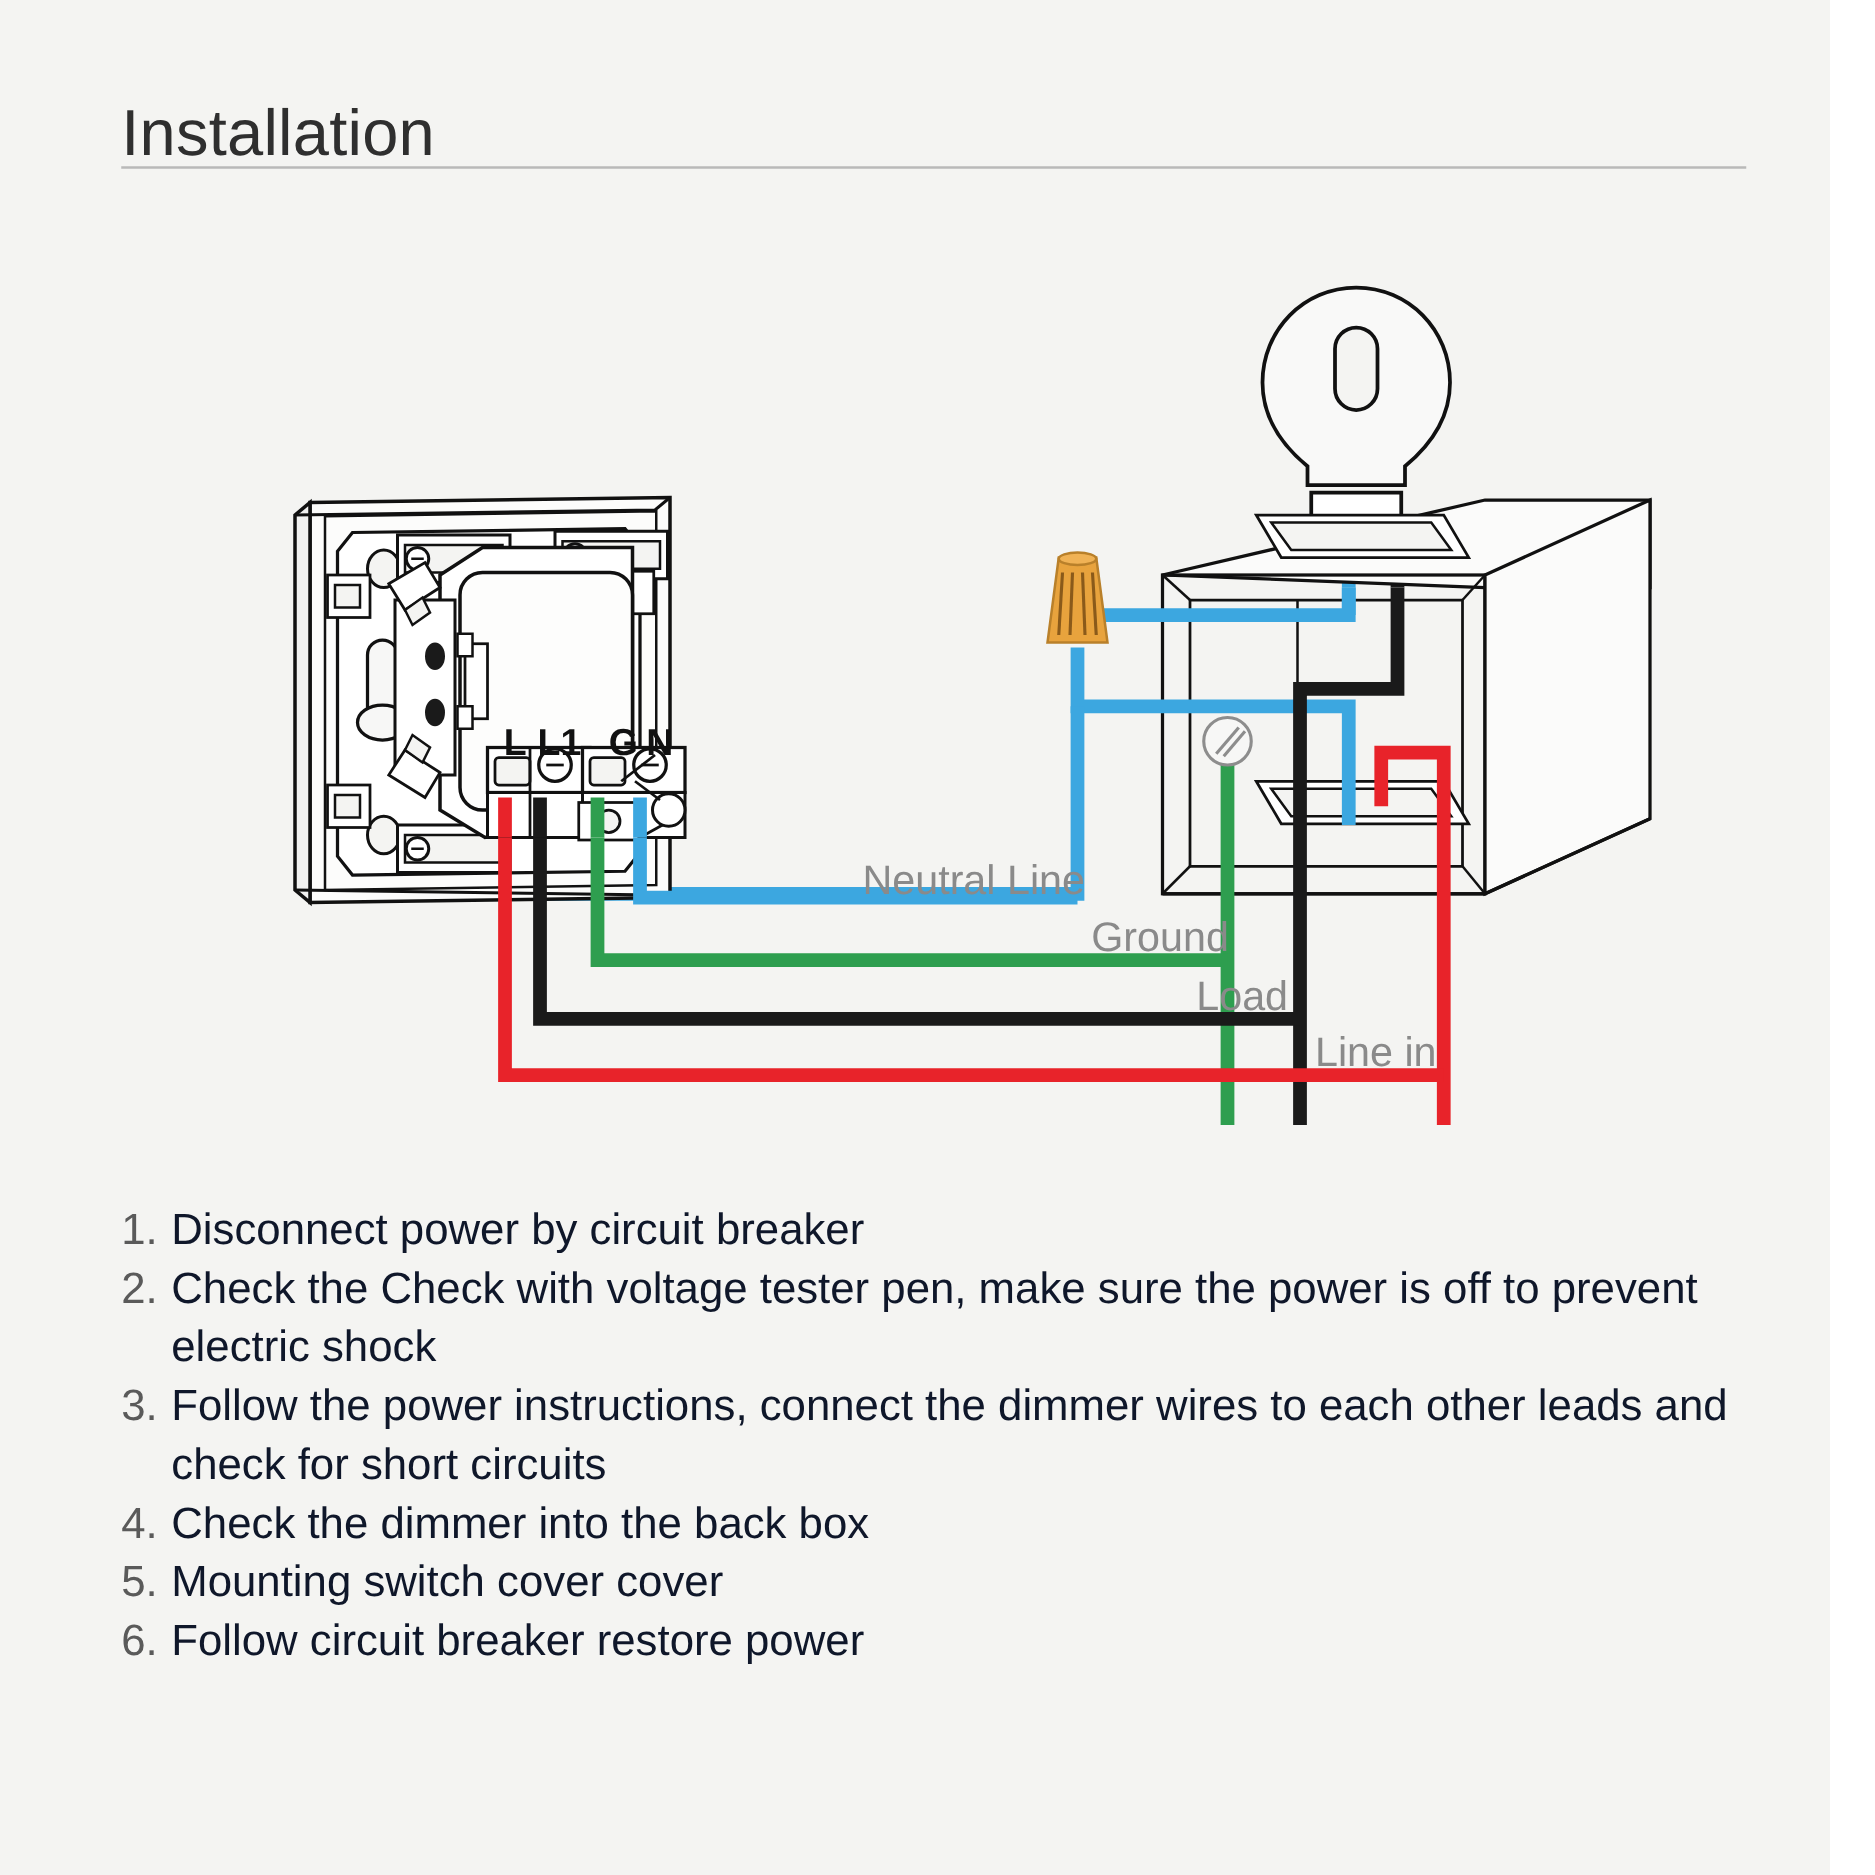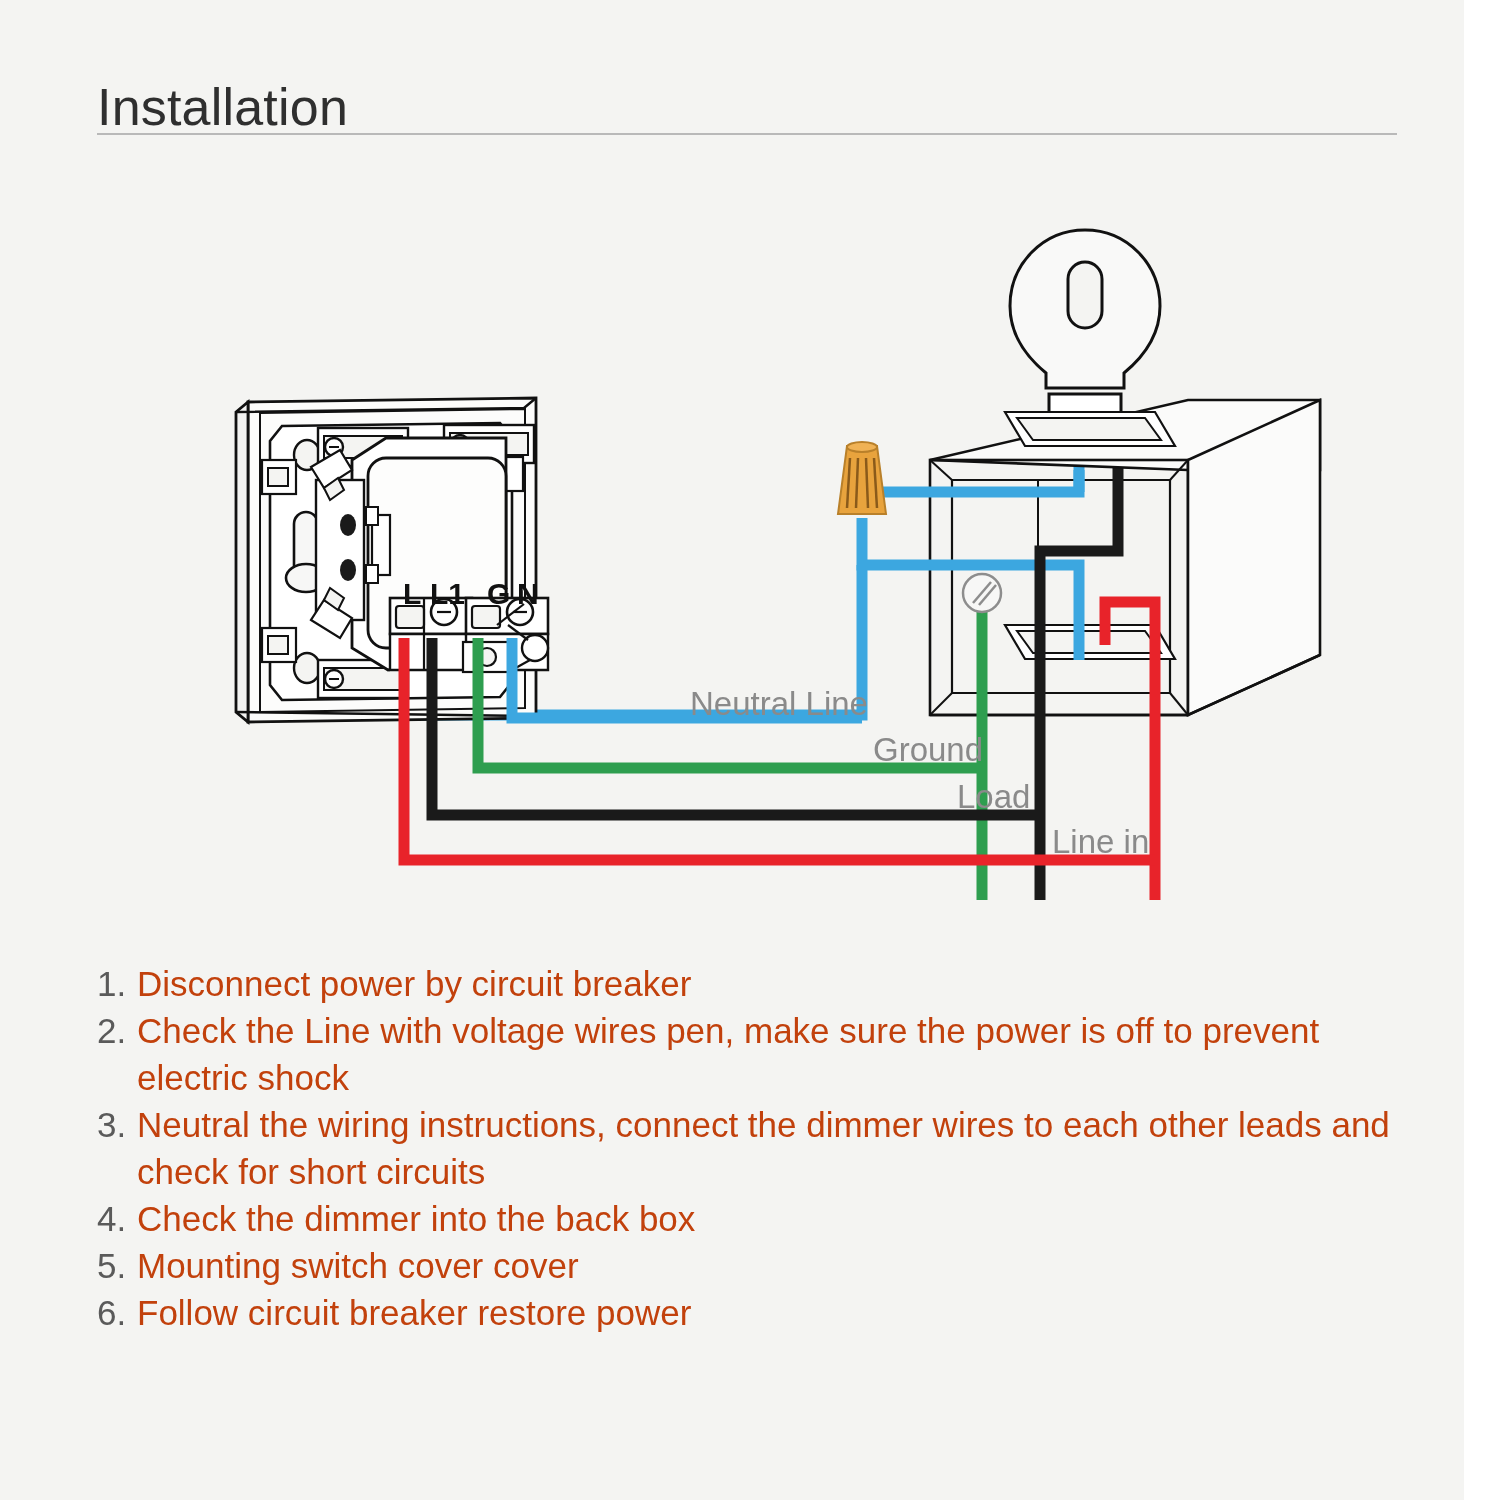--- a/index.html
+++ b/index.html
@@ -59,21 +59,21 @@
     color: #5a5a5a;
     font-weight: 300;
   }
   .step-num {
     flex: 0 0 auto;
     width: 40px;
     color: #5a5a5a;
   }
   .step-text {
     flex: 1 1 auto;
-    color: #c2410c;
+    color: #0f172a;
   }
 </style>
 </head>
 <body>
 
 <div id="page">
 
   <h1 id="page-title">Installation</h1>
   <div id="title-rule"></div>
 
@@ -289,25 +289,25 @@
     </svg>
   </div>
 
   <div id="steps">
     <div class="step">
       <span class="step-num">1.</span>
       <span class="step-text">Disconnect power by circuit breaker</span>
     </div>
     <div class="step">
       <span class="step-num">2.</span>
-      <span class="step-text">Check the Line with voltage wires pen, make sure the power is off to prevent electric shock</span>
+      <span class="step-text">Check the Check with voltage tester pen, make sure the power is off to prevent electric shock</span>
     </div>
     <div class="step">
       <span class="step-num">3.</span>
-      <span class="step-text">Neutral the wiring instructions, connect the dimmer wires to each other leads and check for short circuits</span>
+      <span class="step-text">Follow the power instructions, connect the dimmer wires to each other leads and check for short circuits</span>
     </div>
     <div class="step">
       <span class="step-num">4.</span>
       <span class="step-text">Check the dimmer into the back box</span>
     </div>
     <div class="step">
       <span class="step-num">5.</span>
       <span class="step-text">Mounting switch cover cover</span>
     </div>
     <div class="step">

